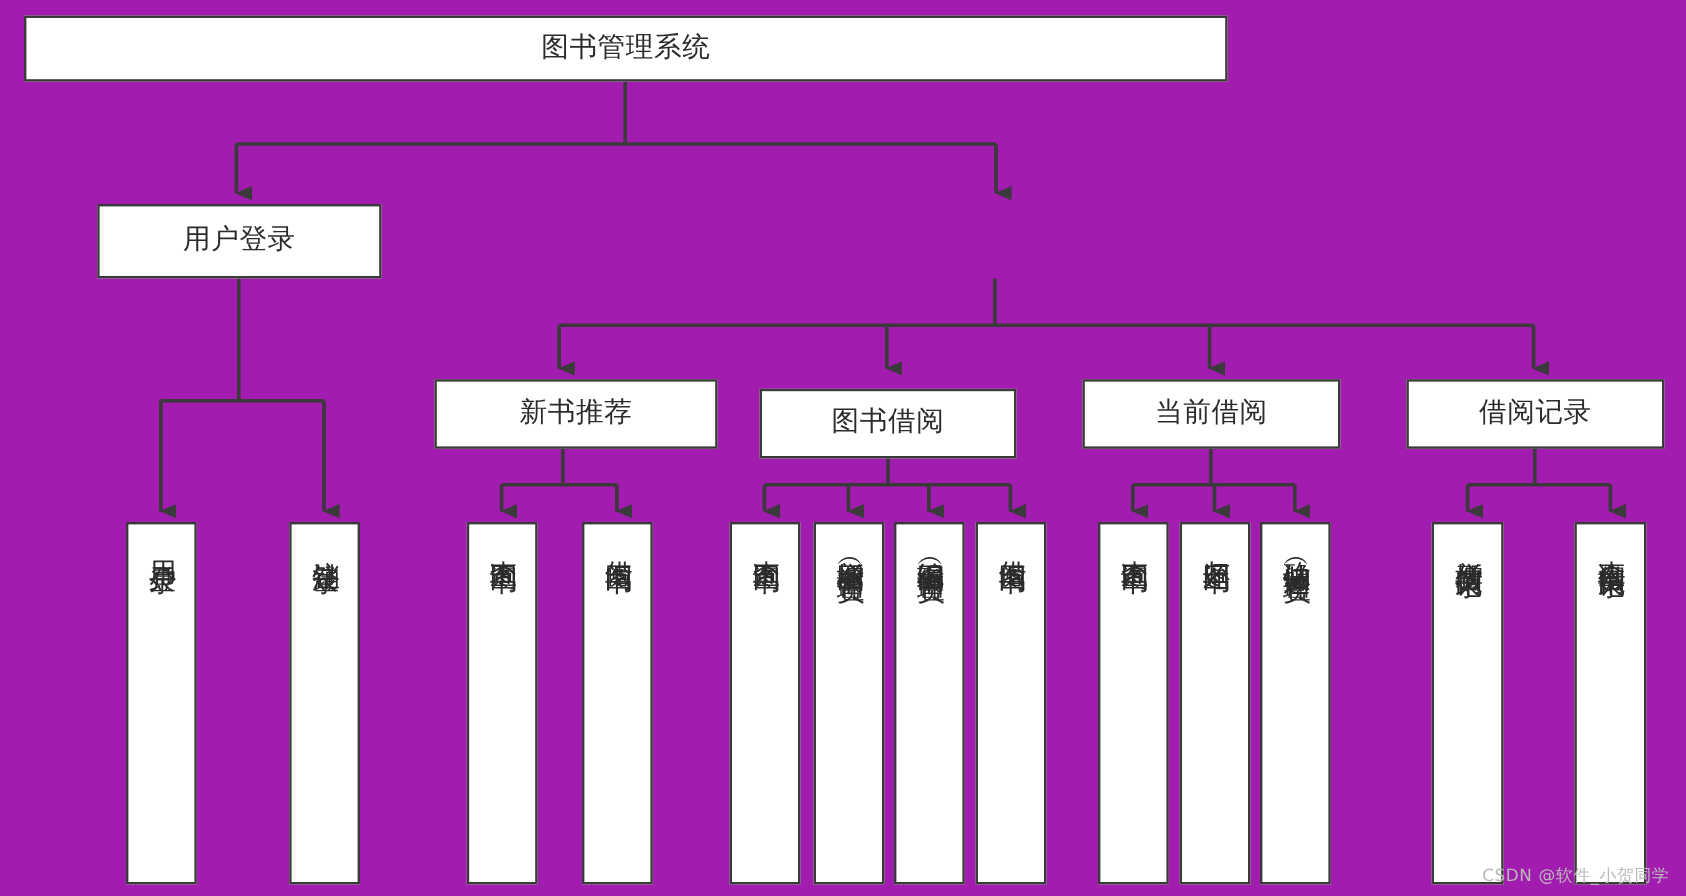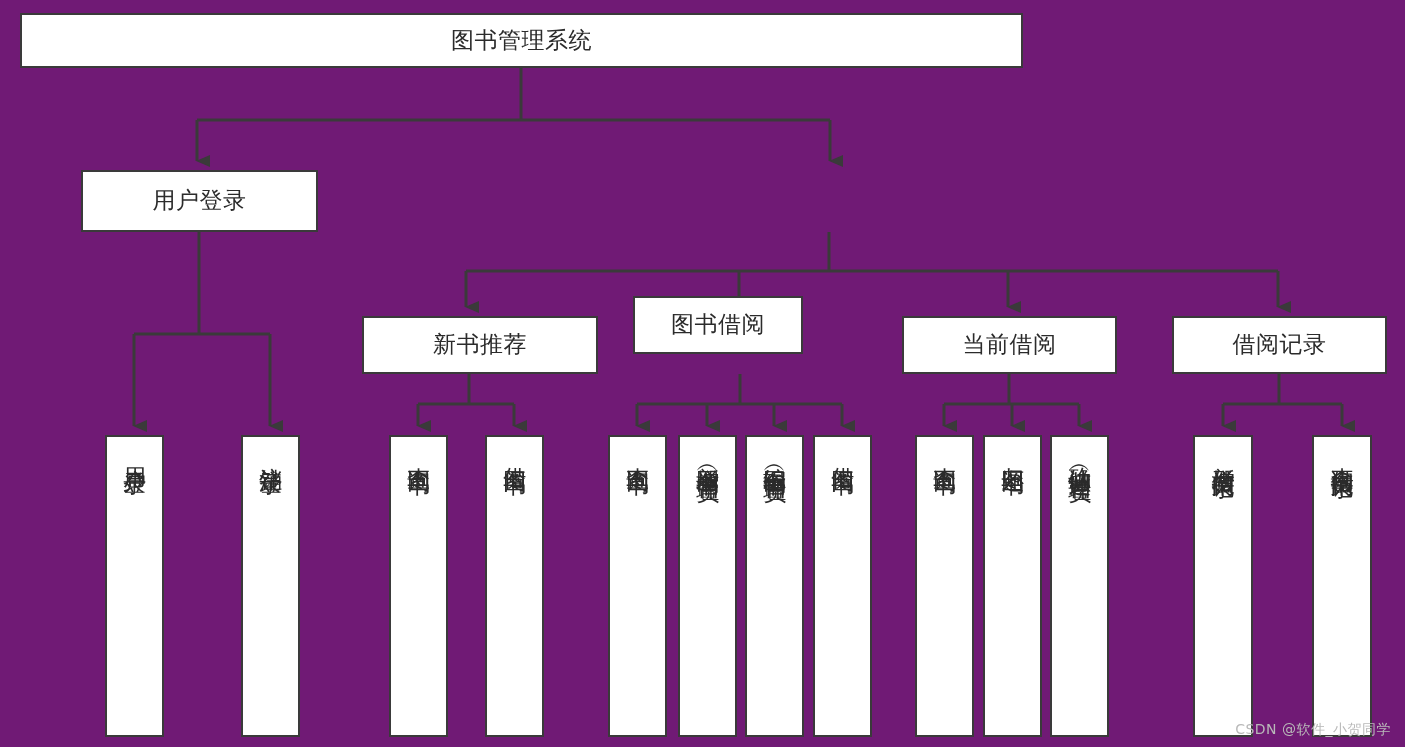--- a/index.html
+++ b/index.html
@@ -7,21 +7,21 @@
     padding: 0;
     background: #ffffff;
   }
   body {
     font-family: "DejaVu Sans", "Liberation Sans", sans-serif;
   }
   #canvas {
     position: relative;
     width: 1405px;
     height: 747px;
-    background: #701a75;
+    background: #a21caf;
     overflow: hidden;
   }
   svg.edges {
     position: absolute;
     left: 0;
     top: 0;
     width: 1405px;
     height: 747px;
     pointer-events: none;
   }
@@ -131,21 +131,21 @@
     <span class="label">图书管理系统</span>
   </div>
 
   <div class="node horiz" style="left: 81px; top: 170px; width: 237px; height: 62px;">
     <span class="label">用户登录</span>
   </div>
 
   <div class="node horiz" style="left: 362px; top: 316px; width: 236px; height: 58px;">
     <span class="label">新书推荐</span>
   </div>
-  <div class="node horiz" style="left: 633px; top: 296px; width: 170px; height: 58px;">
+  <div class="node horiz" style="left: 633px; top: 324px; width: 214px; height: 58px; font-family: Liberation Mono, monospace;">
     <span class="label">图书借阅</span>
   </div>
   <div class="node horiz" style="left: 1172px; top: 316px; width: 215px; height: 58px;">
     <span class="label">借阅记录</span>
   </div>
   <div class="node horiz" style="left: 902px; top: 316px; width: 215px; height: 58px;">
     <span class="label">当前借阅</span>
   </div>
 
   <div class="node vert" style="left: 105px; top: 435px; width: 59px; height: 302px;">

